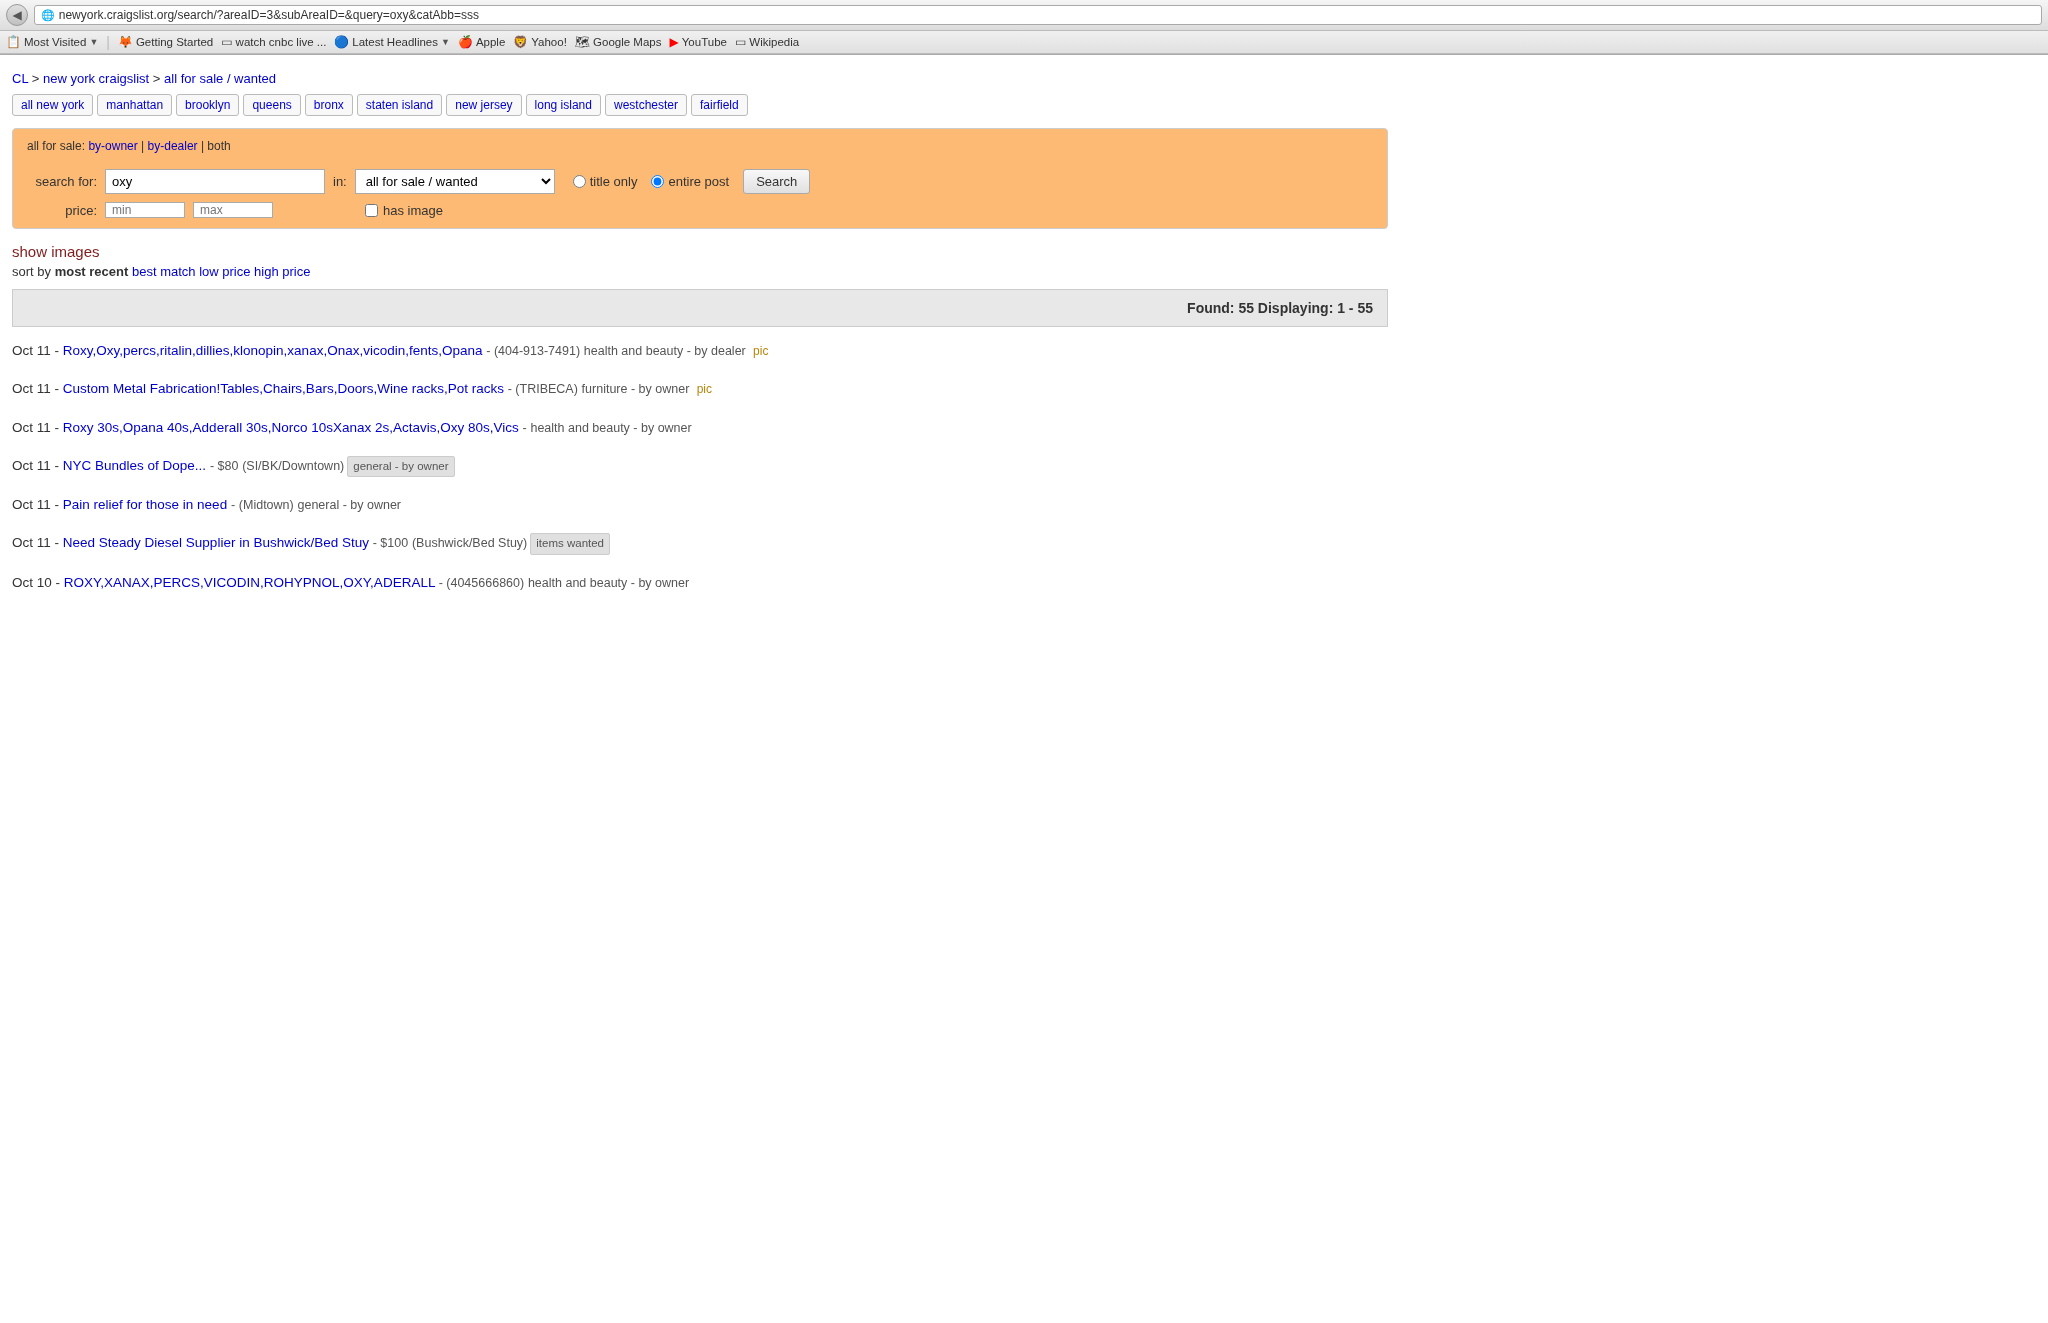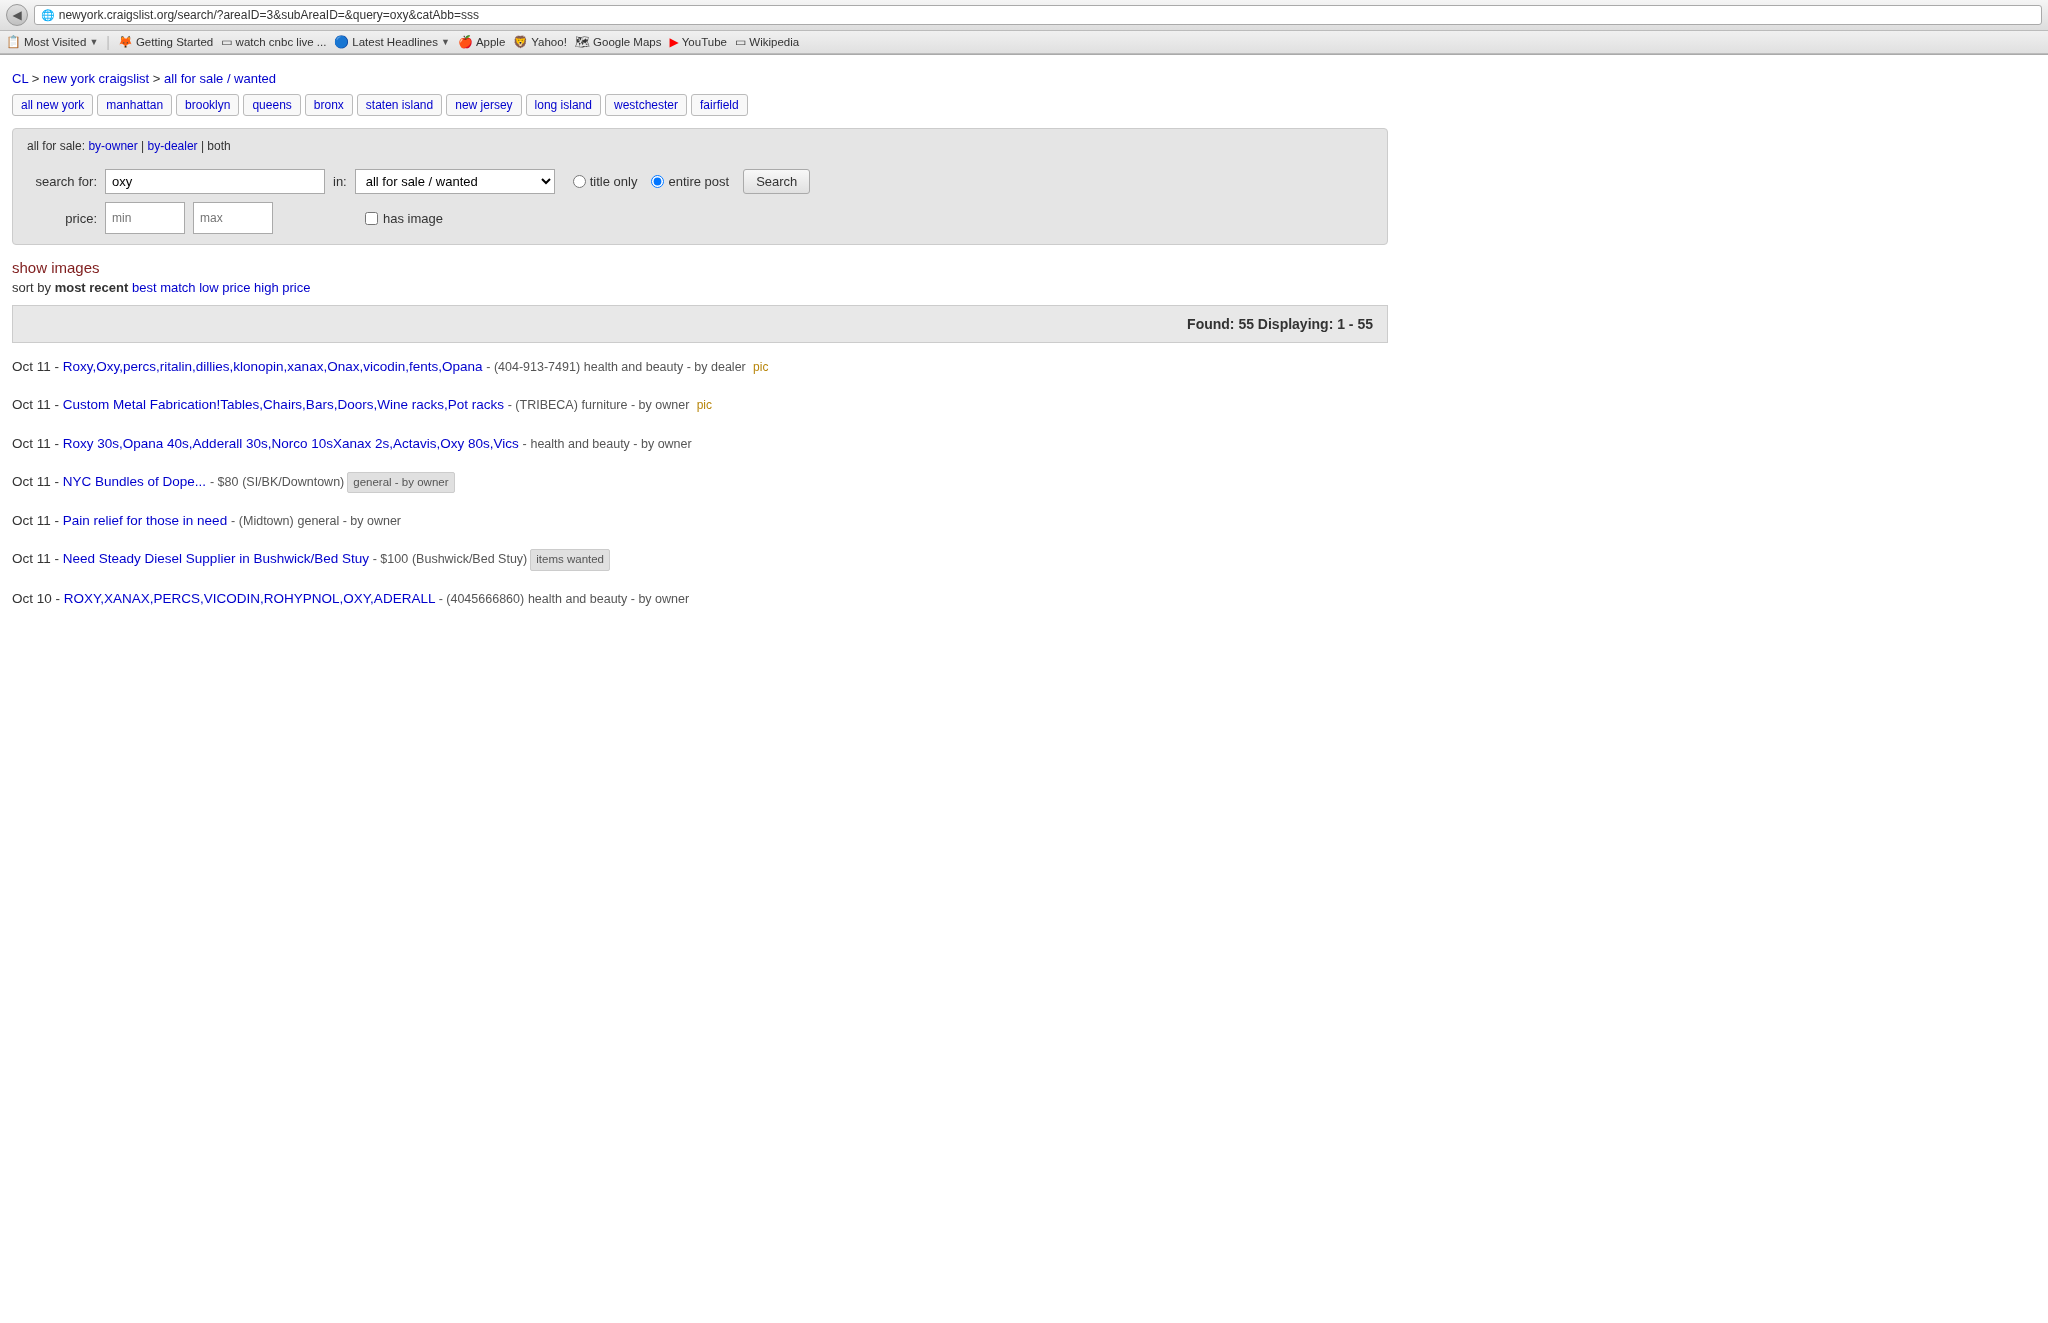--- a/index.html
+++ b/index.html
@@ -102,21 +102,21 @@
       cursor: pointer;
       text-decoration: none;
     }
 
     
     .search-container {
       border: 1px solid #ccc;
       border-radius: 4px;
       padding: 10px 14px;
       margin: 8px 0;
-      background: #e5e5e5;
+      background: #fdba74;
     }
     .search-header {
       font-size: 12px;
       margin-bottom: 8px;
     }
     .search-header a { color: #00c; text-decoration: none; }
     .search-row {
       display: flex;
       align-items: center;
       gap: 8px;
@@ -160,21 +160,21 @@
       cursor: pointer;
       color: #333;
     }
     .price-row {
       display: flex;
       align-items: center;
       gap: 8px;
     }
     .price-input {
       border: 1px solid #aaa;
-      padding: 8px 6px;
+      padding: 0 6px;
       font-size: 12px;
       width: 80px;
       background: #fff;
       color: #aaa;
     }
     .has-image-check {
       display: flex;
       align-items: center;
       gap: 5px;
       font-size: 13px;

